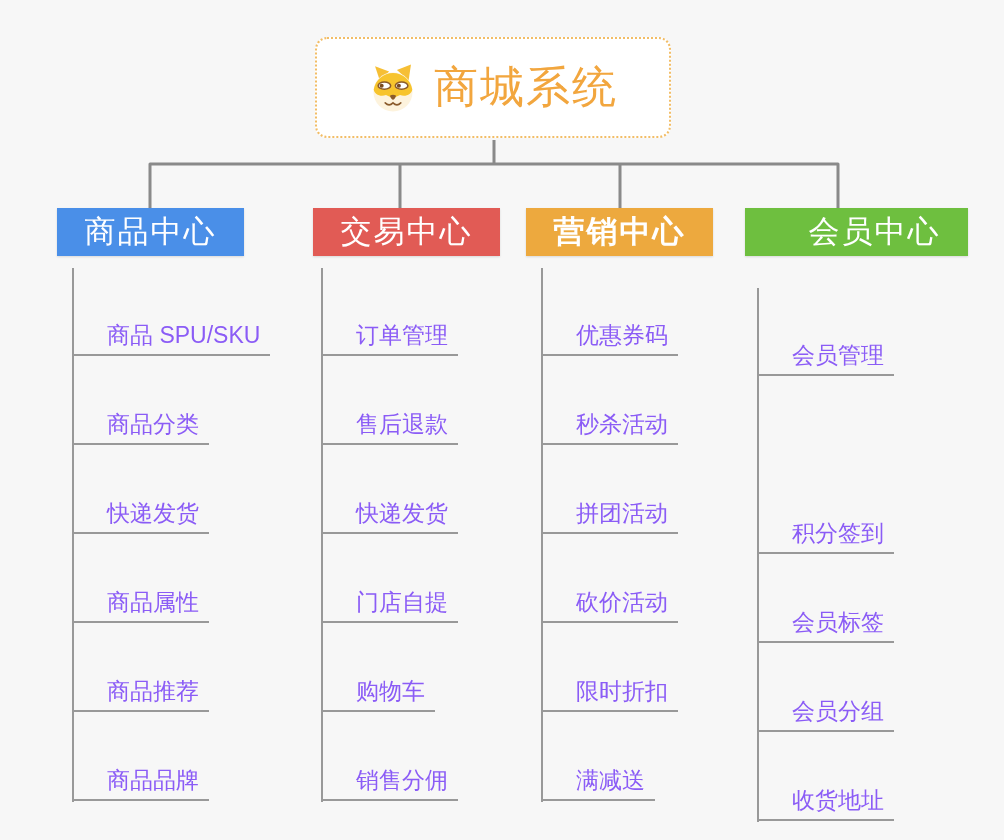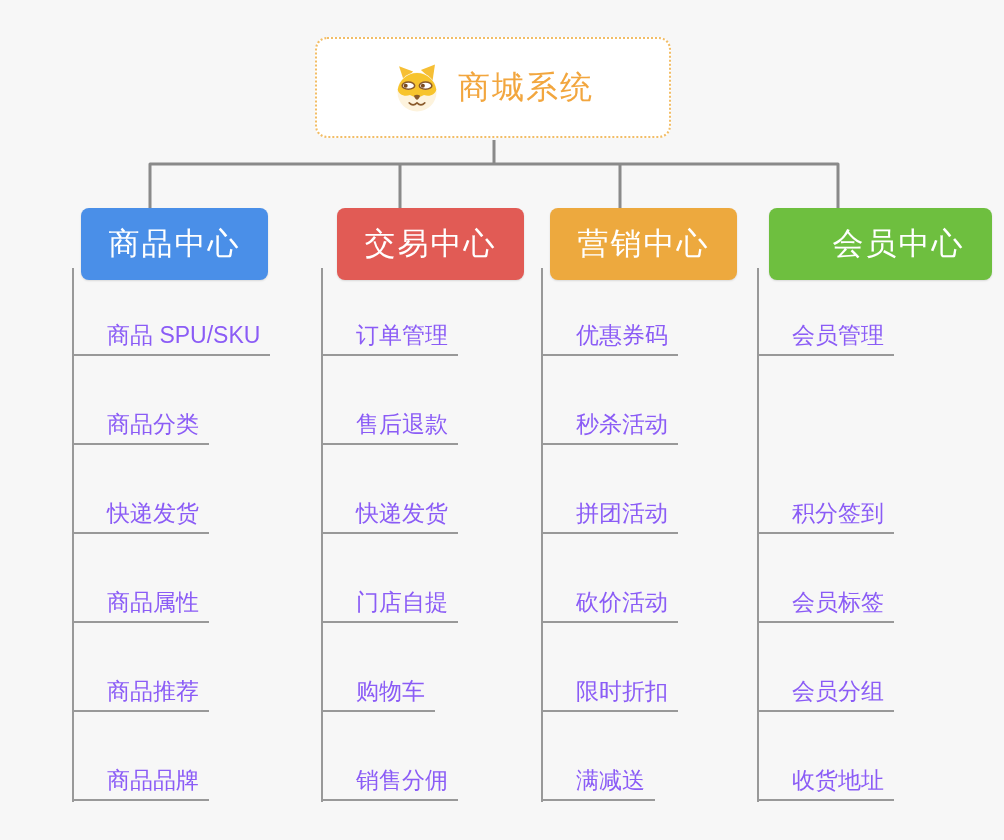--- a/index.html
+++ b/index.html
@@ -31,60 +31,59 @@
     background: #ffffff;
     border: 2px dotted #f2bd66;
     border-radius: 12px;
     display: flex;
     align-items: center;
     justify-content: center;
     gap: 16px;
     box-sizing: border-box;
   }
   .root-title {
-    font-size: 32px;
+    font-size: 44px;
     color: #f2a63e;
     letter-spacing: 2px;
     white-space: nowrap;
   }
   .root-icon { width: 50px; height: 50px; display: block; }
 
   
   .branch-node {
     position: absolute;
     top: 208px;
-    width: 187px; height: 72px;
-    border-radius: 8px;
+    width: 187px; height: 48px;
+    border-radius: 0;
     display: flex;
     align-items: center;
     justify-content: center;
     color: #ffffff;
     font-size: 31px;
     letter-spacing: 2px;
     box-shadow: 0 1px 2px rgba(0,0,0,0.12);
     white-space: nowrap;
-    margin-left: 24px;
   }
   .branch-0 { left: 57px;  }
   .branch-1 { left: 313px; }
-  .branch-2 { left: 526px; }
+  .branch-2 { left: 526px; font-weight: bold; }
   .branch-3 { left: 745px; padding-left: 36px; }
 
   
   .leaf-col {
     position: absolute;
     top: 268px;
     height: 534px;
     width: 230px;
     border-left: 2px solid #999999;
   }
   .col-0 { left: 72px;  }
   .col-1 { left: 321px; }
   .col-2 { left: 541px; }
-  .col-3 { left: 757px; }
+  .col-3 { left: 757px; margin-top: 20px; }
 
   .leaf {
     position: absolute;
     left: -2px;
     display: inline-block;
     padding: 0 10px 4px 35px;
     border-bottom: 2px solid #999999;
     font-size: 23px;
     line-height: 30px;
     color: #8b5cf6;

